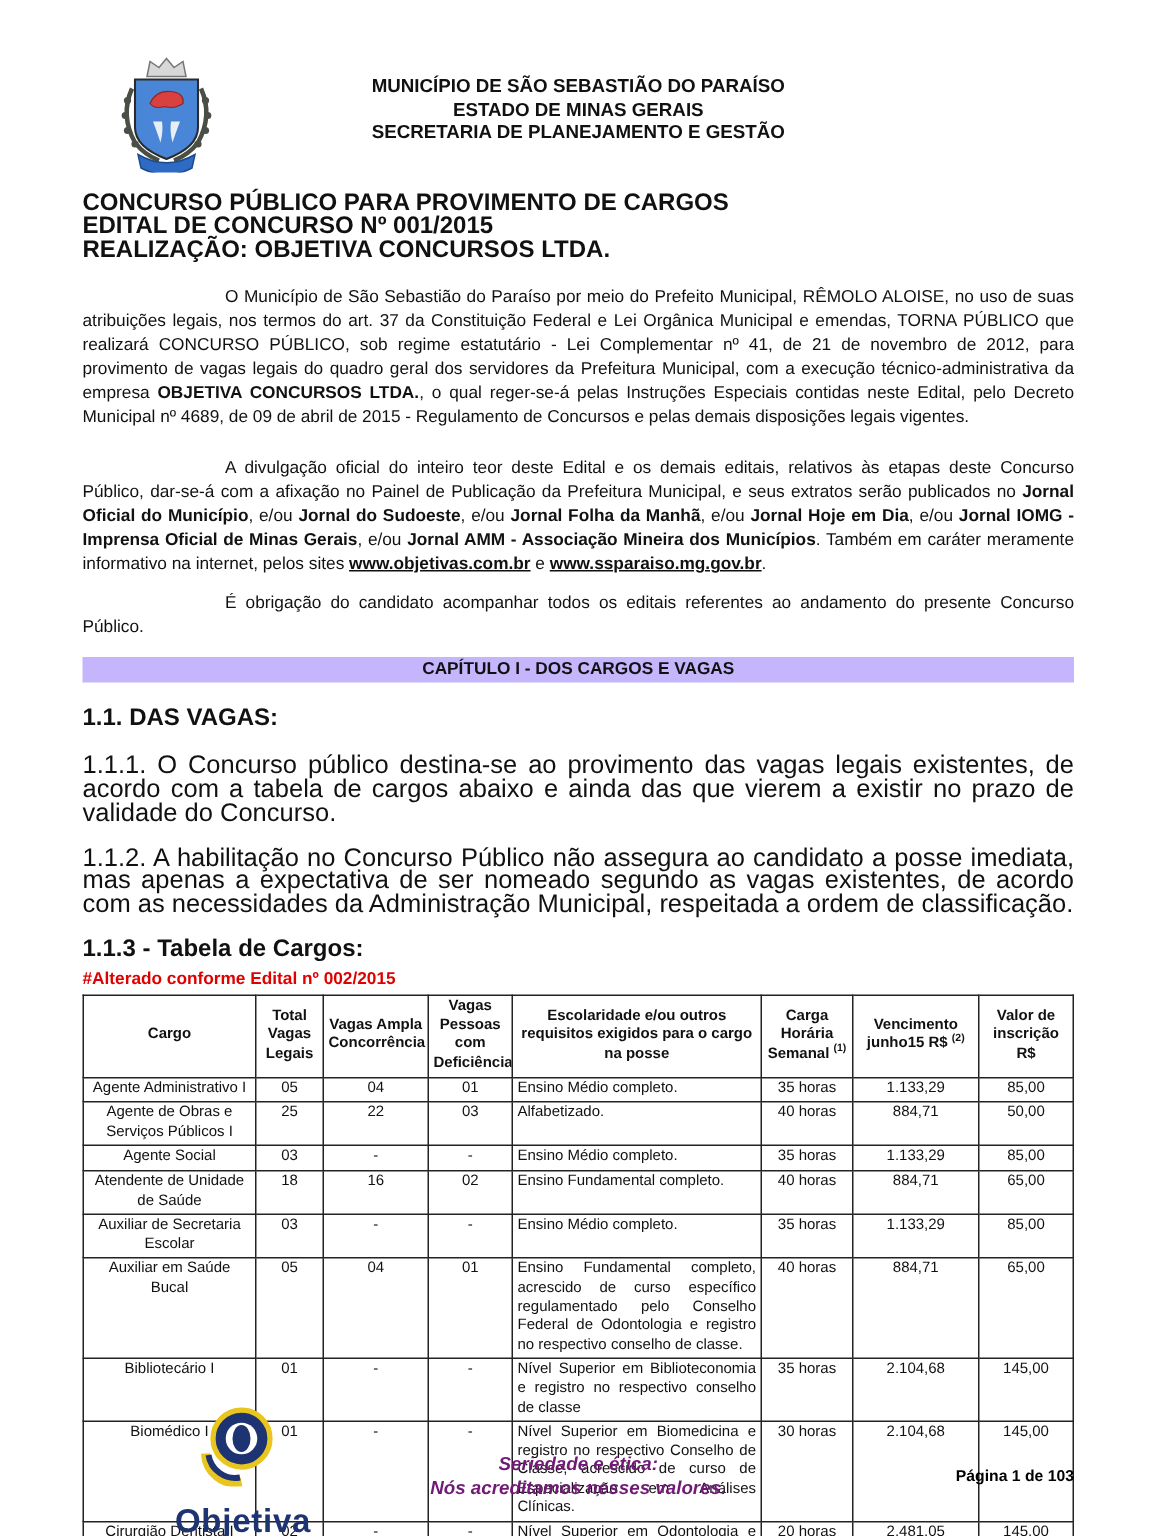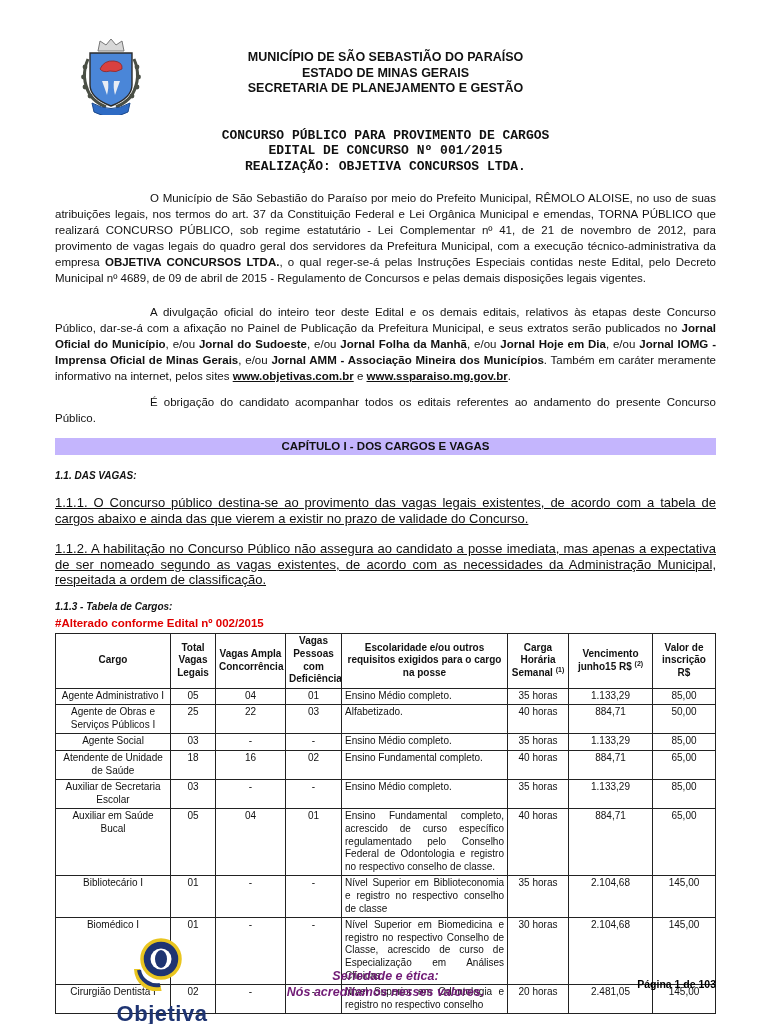--- a/index.html
+++ b/index.html
@@ -11,34 +11,34 @@
     background:#fff;
     font-family:"Liberation Sans", sans-serif;
     color:#111;
     overflow:hidden;
   }
   .content { padding:37px 54px 0 55px; }
 
   
   .crest { position:absolute; left:78px; top:37px; width:66px; height:78px; }
   .org-block { text-align:center; font-weight:bold; font-size:12.5px; line-height:15.5px; padding-top:13px; }
-  .doc-block { text-align:center; font-weight:bold; font-size:13px; line-height:15.5px; margin-top:31px;font-family:Liberation Mono, monospace; }
+  .doc-block { text-align:left; font-weight:bold; font-size:16px; line-height:15.5px; margin-top:31px; }
 
   
   .para { font-size:11.5px; line-height:15.9px; text-align:justify; text-indent:95px; margin-top:16px; }
   .para.first { margin-top:17px; }
   .para.tight { margin-top:15px; }
 
   .chapter-band {
     margin-top:11px; background:#c4b5fd;
     text-align:center; font-weight:bold; font-size:11.5px;
     padding:2px 0 3px;
   }
-  .section-head { font-weight:bold; font-size:10px; margin-top:15px;font-style:italic; }
-  .section-text { font-size:13px; line-height:15.9px; text-align:justify; margin-top:14px;text-decoration:underline; }
+  .section-head { font-weight:bold; font-size:16px; margin-top:15px; }
+  .section-text { font-size:17px; line-height:15.9px; text-align:justify; margin-top:14px; }
   .amendment { font-weight:bold; font-size:11.5px; margin-top:5px; }
 
   
   table.cargos {
     border-collapse:collapse; table-layout:fixed;
     width:661px; margin-top:4px;
     font-size:10px; line-height:12.6px;
   }
   table.cargos th, table.cargos td {
     border:1.4px solid #222;

